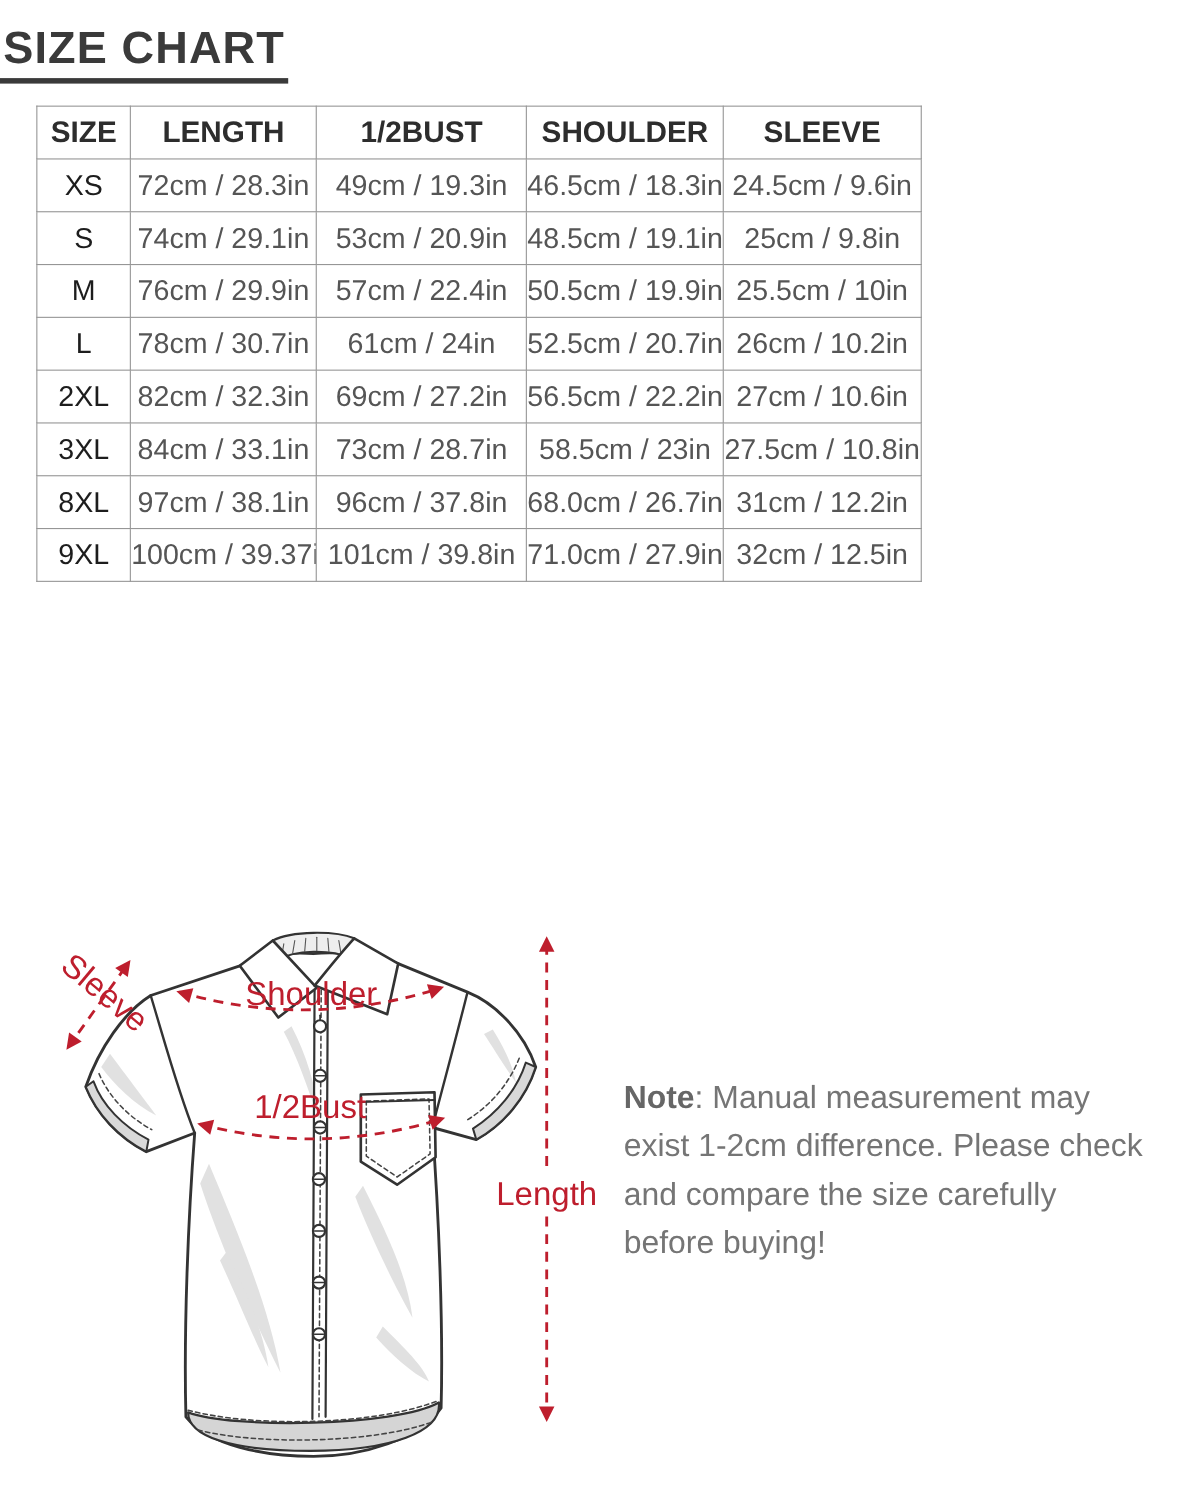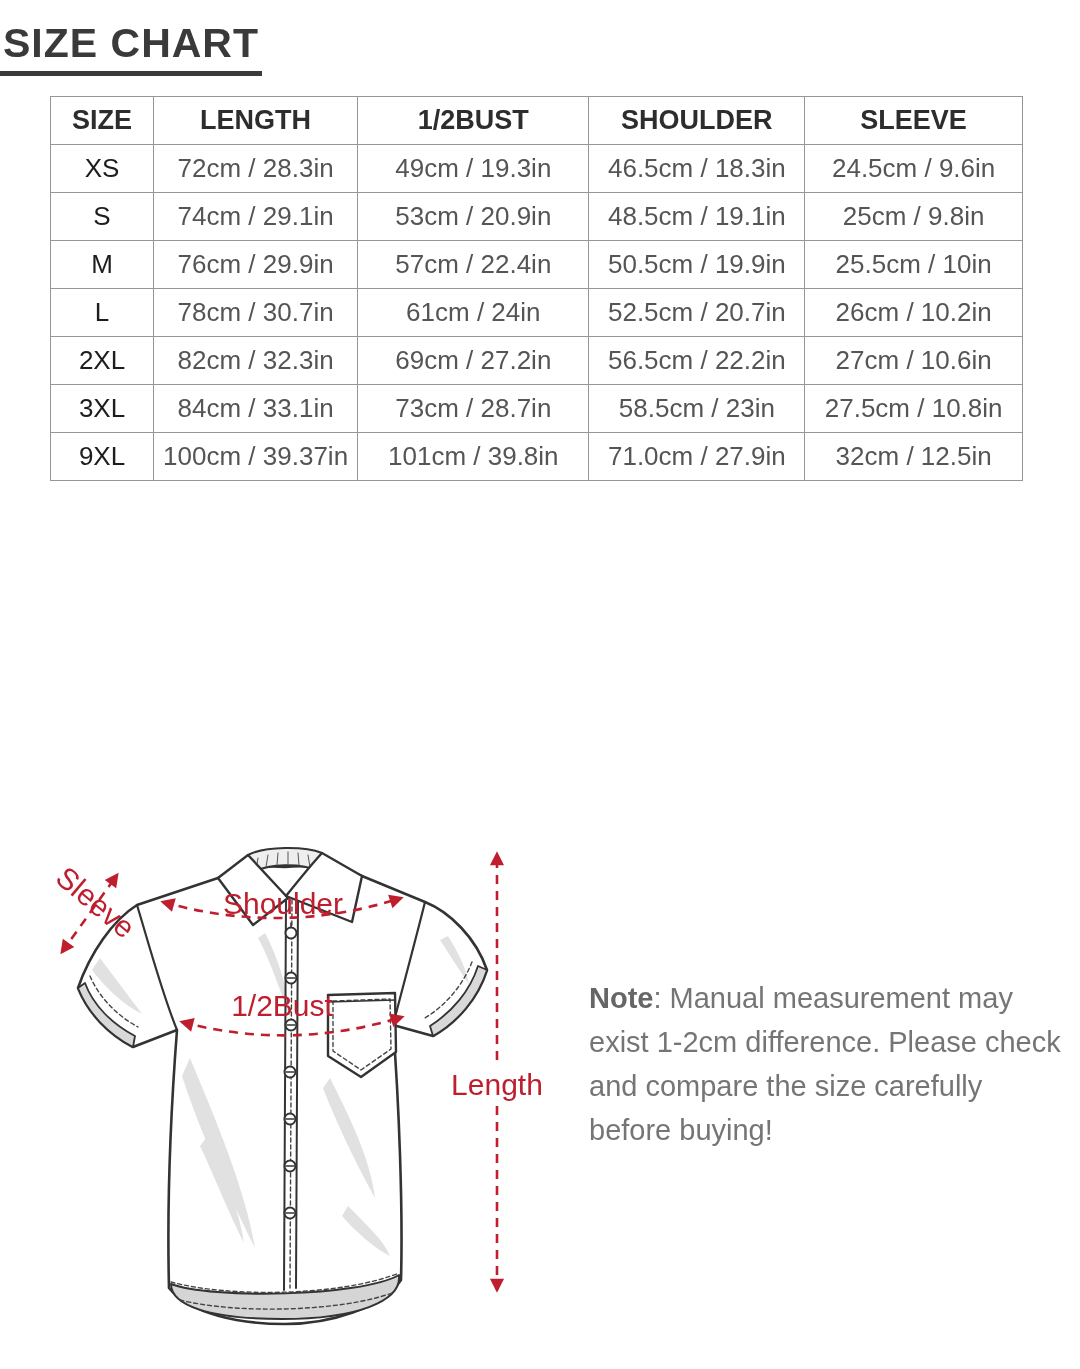--- a/index.html
+++ b/index.html
@@ -6,33 +6,33 @@
   body{
     width:1080px;height:1369px;position:relative;background:#ffffff;
     font-family:"Liberation Sans", sans-serif;overflow:hidden;
   }
   .title-wrap{position:absolute;top:20px;left:0;width:100%;text-align:left;}
   .title-wrap span{
     display:inline-block;font-size:41px;font-weight:bold;color:#3a3a3a;
     letter-spacing:1px;border-bottom:5px solid #3a3a3a;padding:0 3px 4px 3px;
   }
   table.size-table{
-    position:absolute;left:50px;top:96px;width:973px;
+    position:absolute;left:33px;top:96px;width:805px;
     border-collapse:collapse;table-layout:fixed;
   }
   .size-table th,.size-table td{
     border:1px solid #969696;text-align:center;vertical-align:middle;
     height:47px;padding:0;white-space:nowrap;overflow:hidden;
   }
   .size-table th{font-size:27px;font-weight:bold;color:#2d2d2d;}
   .size-table td{font-size:26px;color:#555555;}
   .size-table td.size-col{font-weight:normal;color:#1d1d1d;}
   .diagram{position:absolute;left:30px;top:838px;width:540px;height:500px;}
   .note{
-    position:absolute;left:589px;top:976px;width:482px;
+    position:absolute;left:567px;top:976px;width:482px;
     font-size:29px;line-height:1.52;color:#757575;margin:0;
   }
   .note b{color:#666666;font-weight:bold;}
 </style>
 </head>
 <body>
 
 <div class="title-wrap">
   <span>SIZE CHART</span>
 </div>
@@ -91,20 +91,27 @@
         <td>27cm / 10.6in</td>
       </tr>
       <tr>
         <td class="size-col">3XL</td>
         <td>84cm / 33.1in</td>
         <td>73cm / 28.7in</td>
         <td>58.5cm / 23in</td>
         <td>27.5cm / 10.8in</td>
       </tr>
       <tr>
+        <td class="size-col">8XL</td>
+        <td>97cm / 38.1in</td>
+        <td>96cm / 37.8in</td>
+        <td>68.0cm / 26.7in</td>
+        <td>31cm / 12.2in</td>
+      </tr>
+      <tr>
         <td class="size-col">9XL</td>
         <td>100cm / 39.37in</td>
         <td>101cm / 39.8in</td>
         <td>71.0cm / 27.9in</td>
         <td>32cm / 12.5in</td>
       </tr>
     </tbody>
 </table>
 
 <svg class="diagram" viewBox="0 0 540 500">

